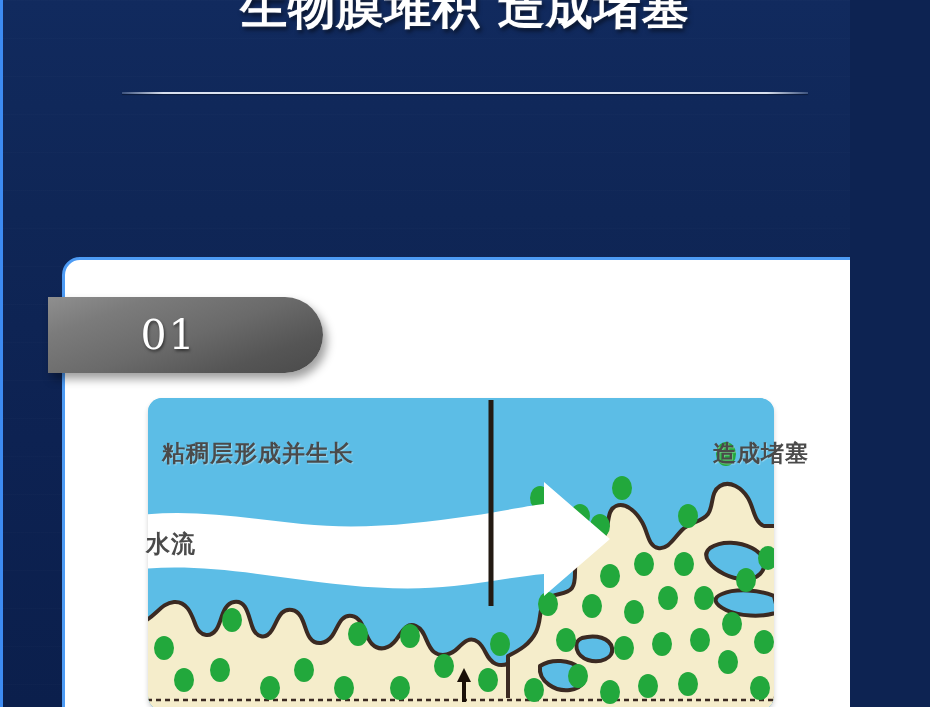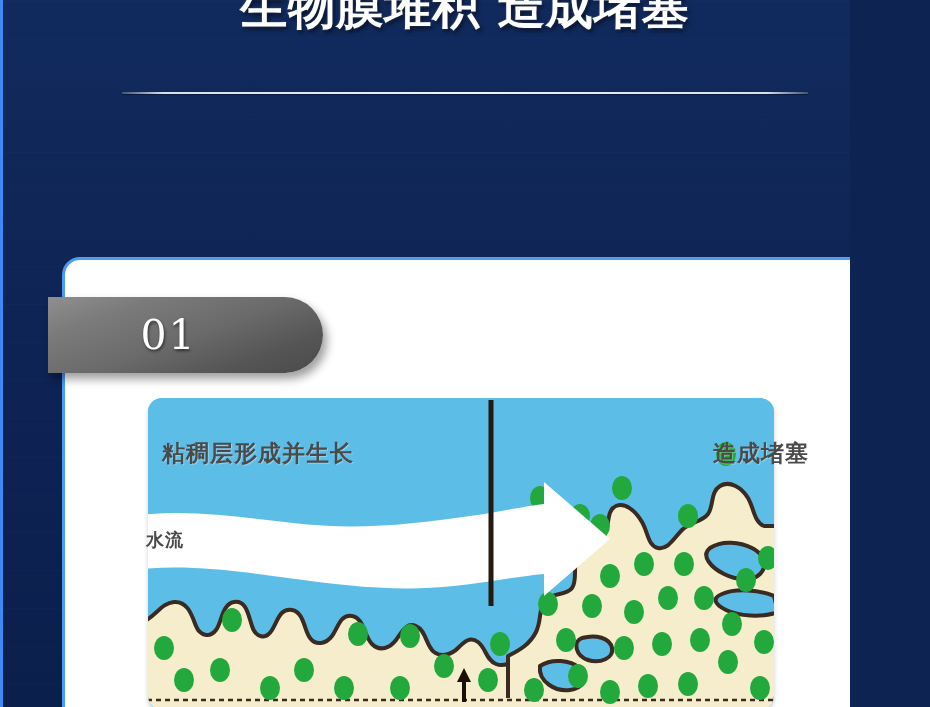--- a/index.html
+++ b/index.html
@@ -149,21 +149,21 @@
     color: #4a4a4a;
     font-size: 23px;
     font-weight: bold;
     letter-spacing: 1px;
     text-shadow: 1px 1px 1px rgba(255,255,255,0.35);
     z-index: 30;
     white-space: nowrap;
   }
   .lbl-left  { left: 162px; top: 438px; }
   .lbl-right { left: 668px; top: 438px; margin-left: 45px; }
-  .lbl-flow  { left: 146px; top: 528px; font-size: 18px; }
+  .lbl-flow  { left: 146px; top: 528px; font-size: 24px; }
 </style>
 </head>
 <body>
 
 <div id="stage">
 
   <div class="edge-stripe left"></div>
   <div class="edge-stripe right"></div>
 
   <div class="page-title">生物膜堆积 造成堵塞</div>

